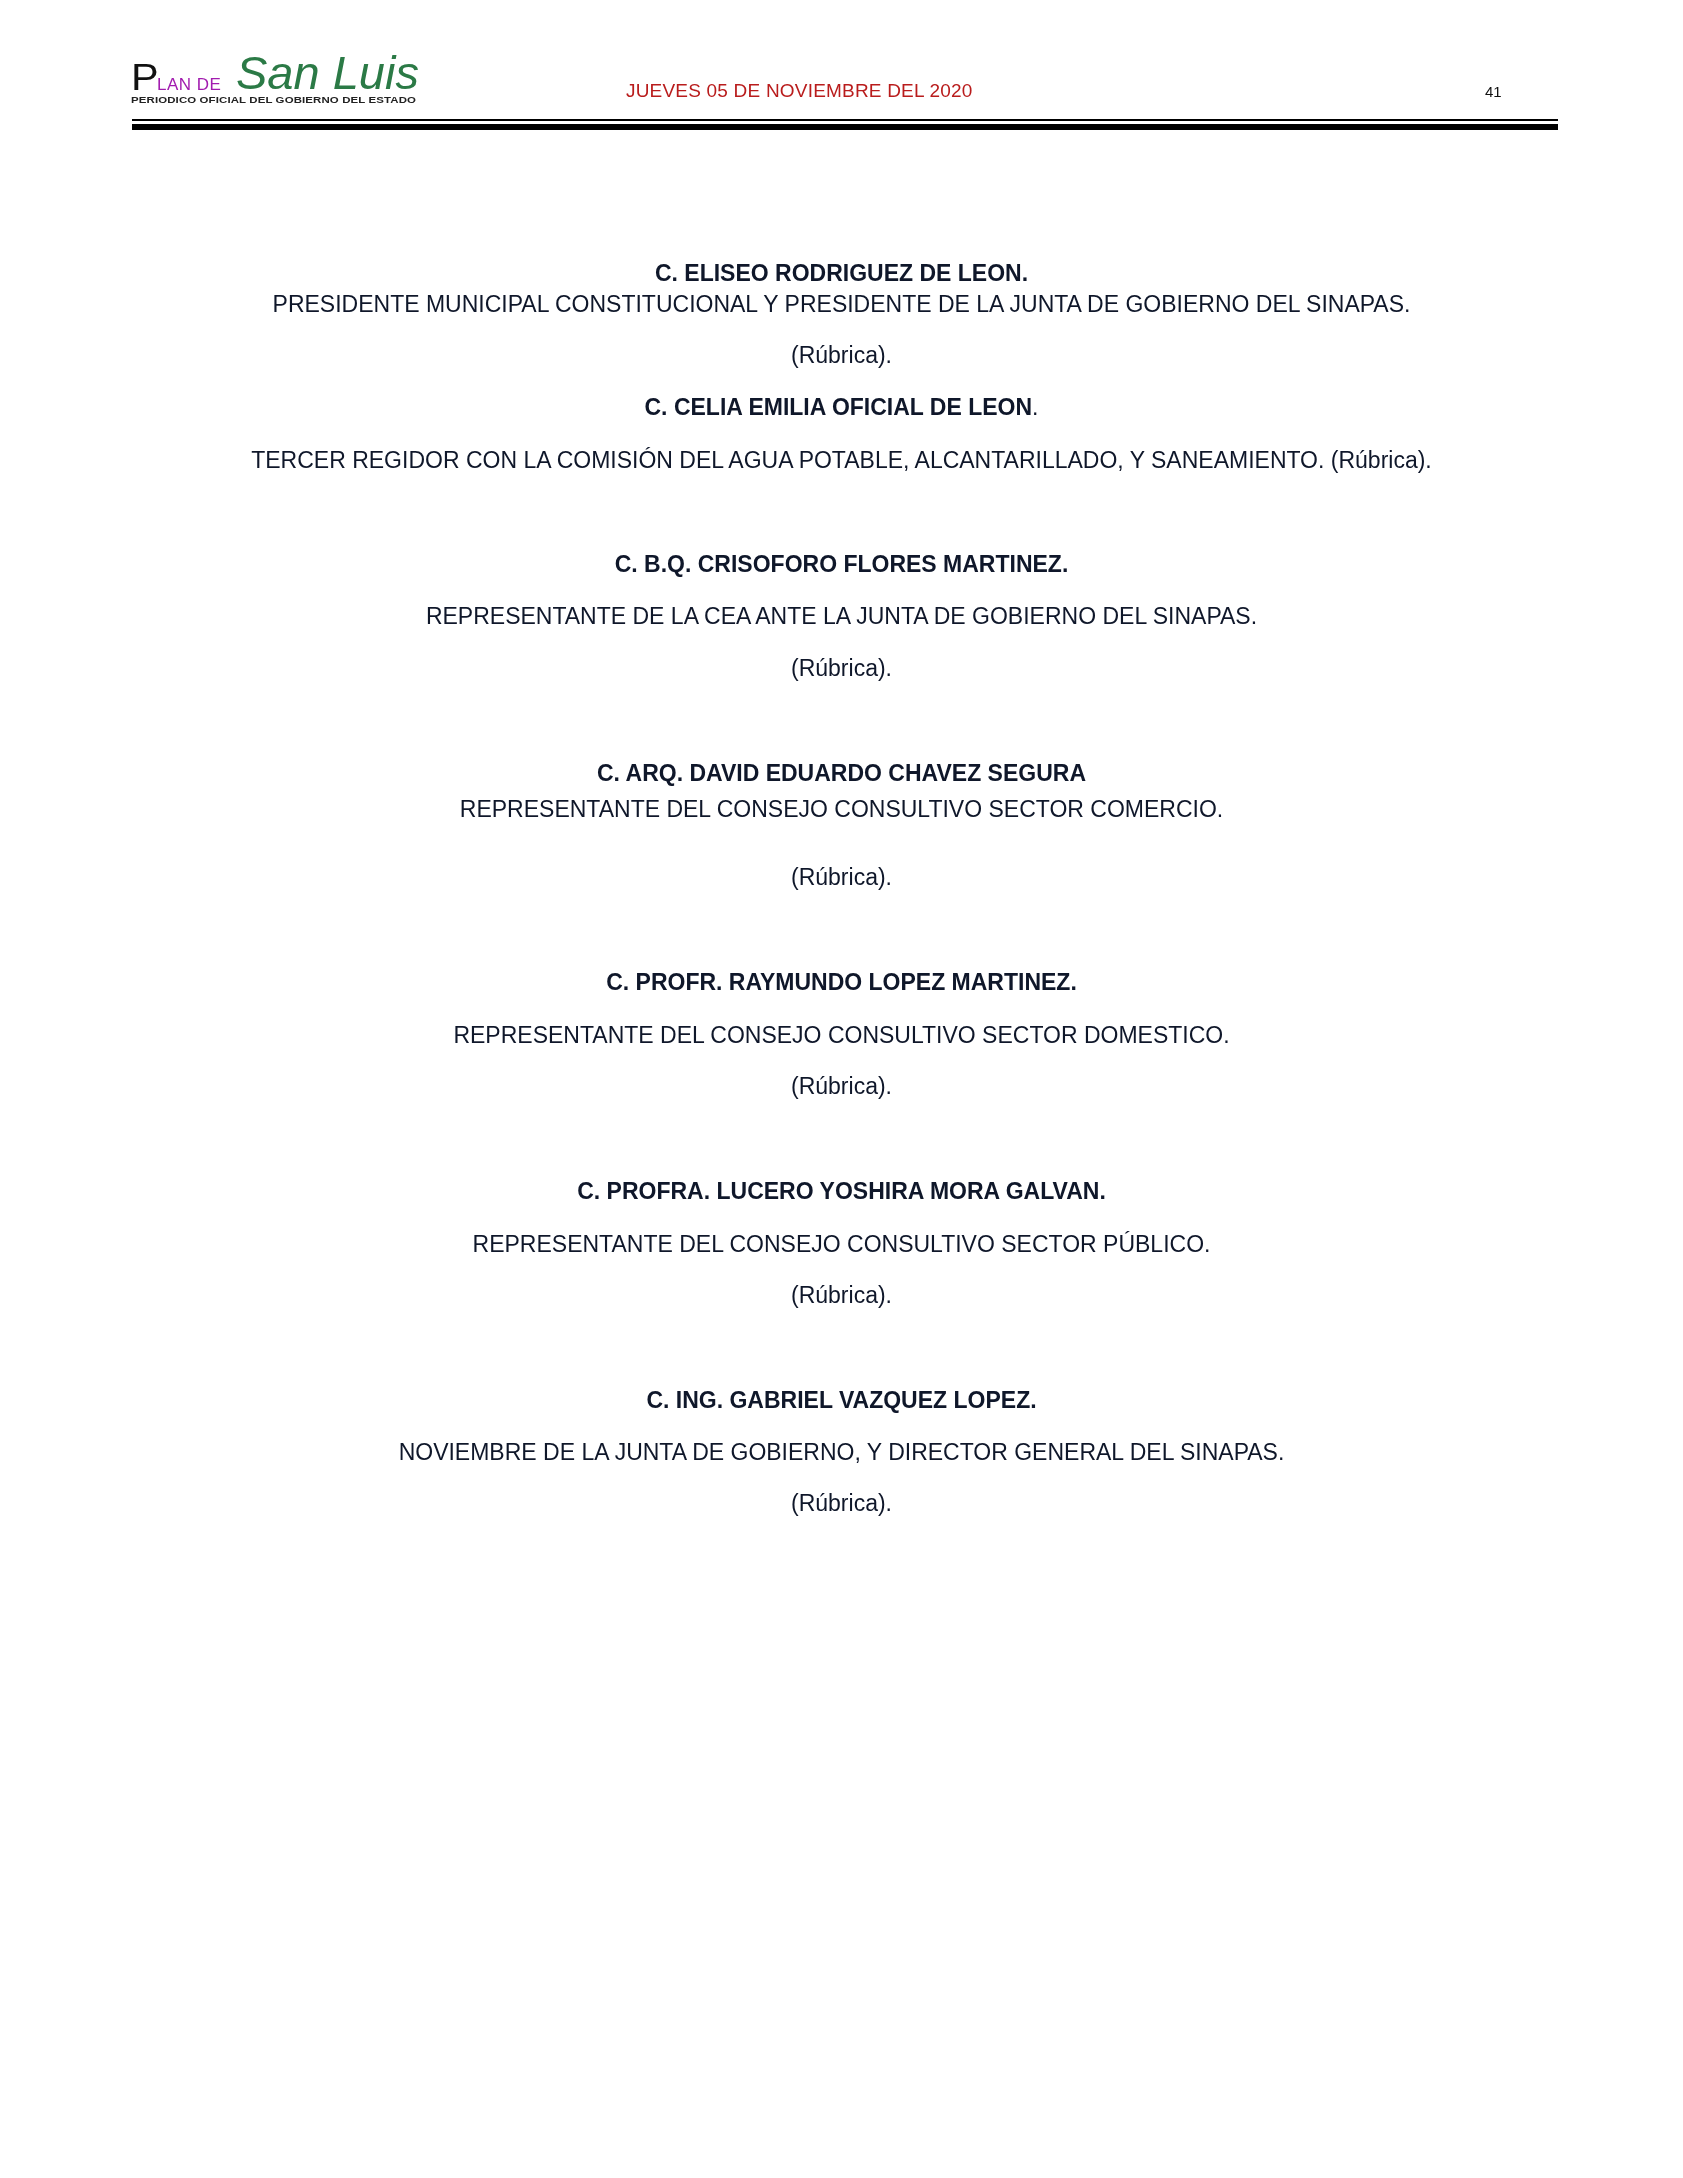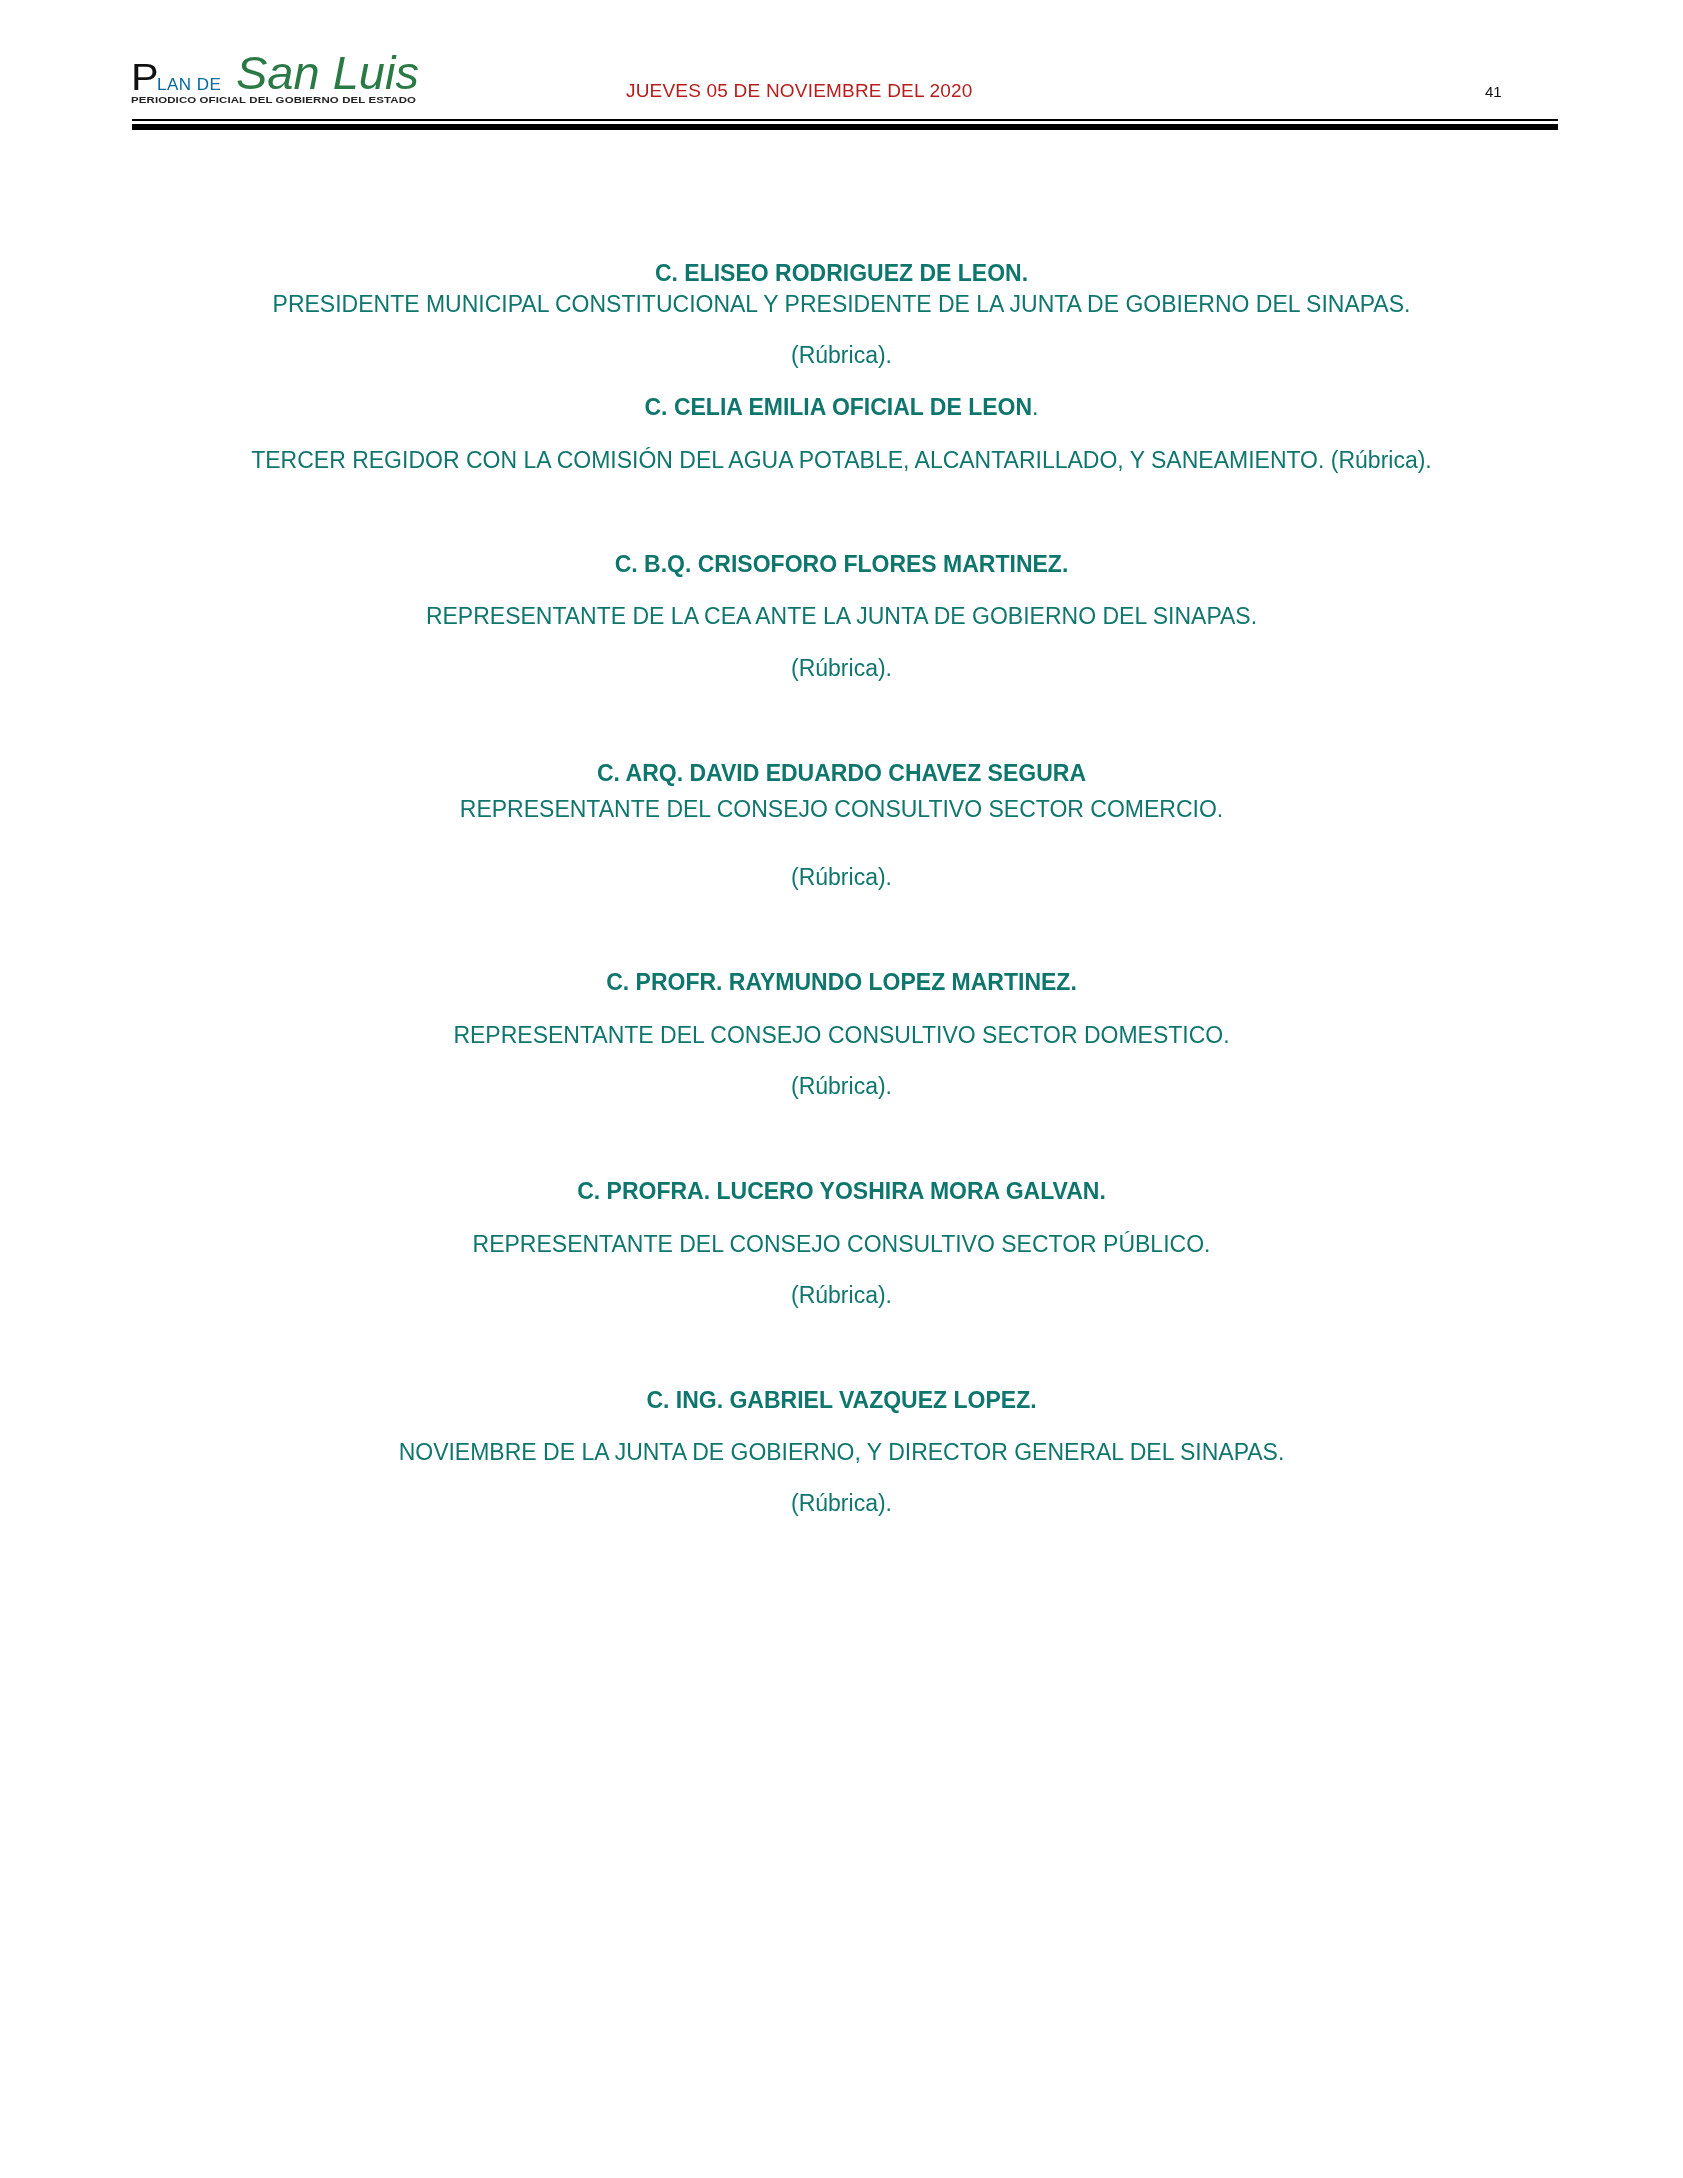--- a/index.html
+++ b/index.html
@@ -1,29 +1,29 @@
 <!DOCTYPE html>
 <html><head>
 <meta charset="utf-8">
 <style>
   html, body { margin: 0; padding: 0; background: #ffffff; }
   body { width: 1683px; height: 2178px; position: relative; overflow: hidden; color: #000; font-family: "Liberation Sans", sans-serif; }
   .header { position: absolute; left: 0; top: 0; width: 1683px; height: 139px; }
   .logo { position: absolute; left: 131px; top: 51px; width: 337px; height: 55px; }
   .logo-top { position: absolute; left: 0; top: 0; white-space: nowrap; height: 42px; }
   .logo-p { position: absolute; left: 0; top: 9px; font-family: "Liberation Sans", sans-serif; font-size: 36px; line-height: 36px; font-weight: normal; color: #111; transform: scaleX(1.15); transform-origin: left; }
-  .logo-lande { position: absolute; left: 26px; top: 25px; font-family: "Liberation Sans", sans-serif; font-size: 17px; line-height: 17px; color: #0369a1; letter-spacing: 0.5px; white-space: nowrap; }
+  .logo-lande { position: absolute; left: 26px; top: 25px; font-family: "Liberation Sans", sans-serif; font-size: 17px; line-height: 17px; color: #a21caf; letter-spacing: 0.5px; white-space: nowrap; }
   .logo-sanluis { position: absolute; left: 105px; top: -2px; font-family: "Liberation Sans", sans-serif; font-size: 47px; line-height: 47px; color: #2b7a46; white-space: nowrap; letter-spacing: 0px; font-style: italic; }
   .logo-sub { position: absolute; left: 0; top: 44px; font-family: "Liberation Sans", sans-serif; font-size: 9.4px; line-height: 10px; font-weight: bold; color: #222; white-space: nowrap; letter-spacing: 0.1px; transform: scaleX(1.22); transform-origin: left; }
   .date { position: absolute; left: 626px; top: 79px; font-family: "Liberation Sans", sans-serif; font-size: 19px; line-height: 24px; color: #b91c1c; white-space: nowrap; letter-spacing: 0.2px; }
   .pageno { position: absolute; left: 1485px; top: 80px; font-family: "Liberation Sans", sans-serif; font-size: 15px; line-height: 24px; color: #111; }
   .rule-thin { position: absolute; left: 132px; top: 119px; width: 1426px; height: 2px; background: #000; }
   .rule-thick { position: absolute; left: 132px; top: 124px; width: 1426px; height: 6px; background: #000; }
 
-  .line { position: absolute; left: 0; width: 1683px; text-align: center; font-family: "Liberation Sans", sans-serif; font-size: 23px; line-height: 28px; white-space: nowrap; color: #0f766e; }
+  .line { position: absolute; left: 0; width: 1683px; text-align: center; font-family: "Liberation Sans", sans-serif; font-size: 23px; line-height: 28px; white-space: nowrap; color: #0f172a; }
   .line.name { font-weight: bold; }
   .line.name .dot { font-weight: normal; }
   .inner { display: inline-block; }
 </style>
 </head>
 <body>
 
 <div class="header">
   <div class="logo">
     <div class="logo-top">

